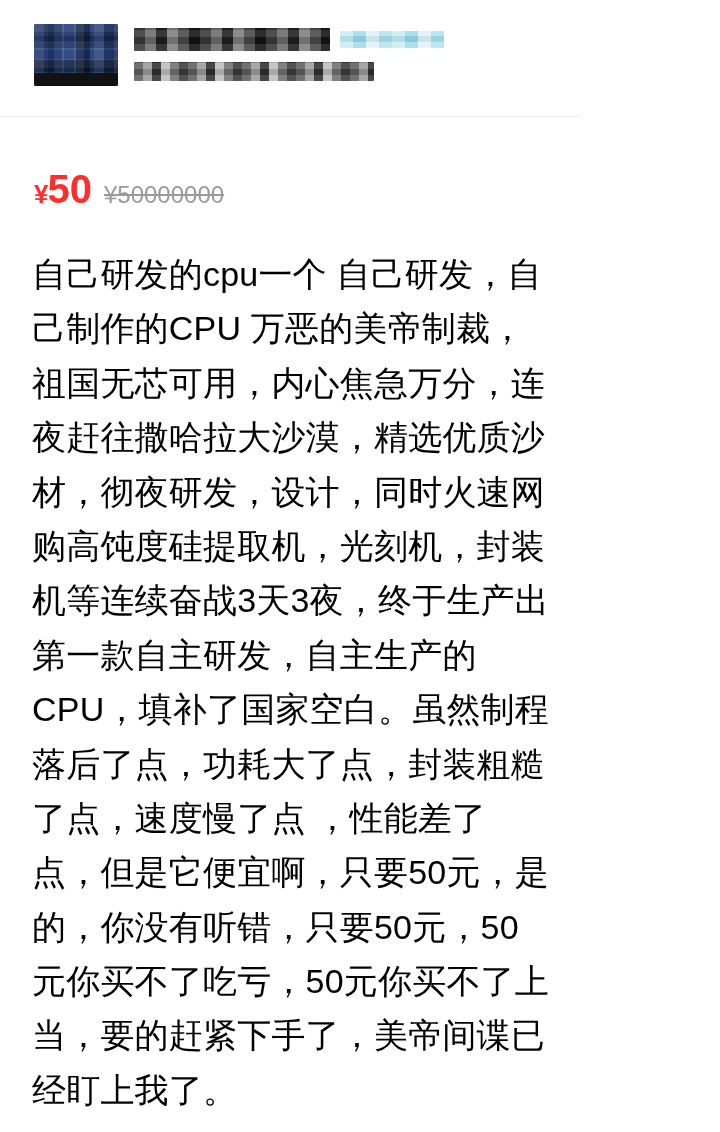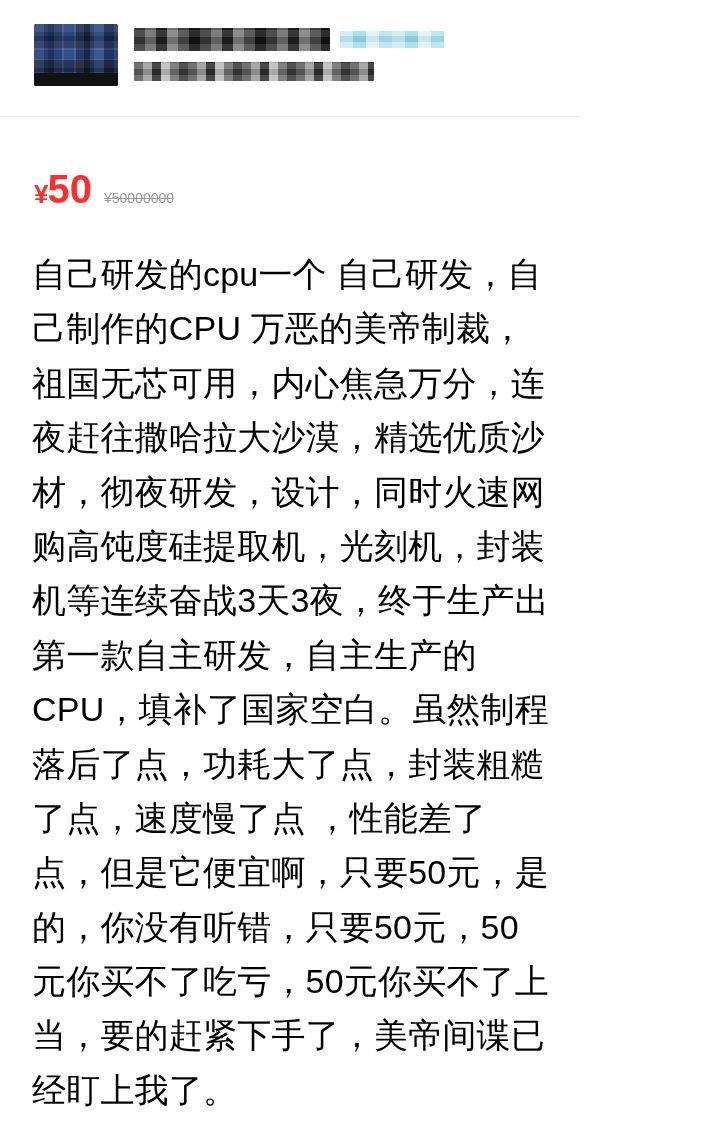--- a/index.html
+++ b/index.html
@@ -136,21 +136,21 @@
     font-size: 26px;
     font-weight: bold;
     letter-spacing: -1px;
   }
   .price-now .amount {
     font-size: 40px;
     font-weight: bold;
   }
   .price-old {
     color: #9a9a9a;
-    font-size: 14px;
+    font-size: 24px;
     text-decoration: line-through;
     white-space: nowrap;
     text-align: center;
   }
 
   
   .desc {
     padding: 38px 30px 0 32px;
     font-size: 34px;
     line-height: 1.6;

